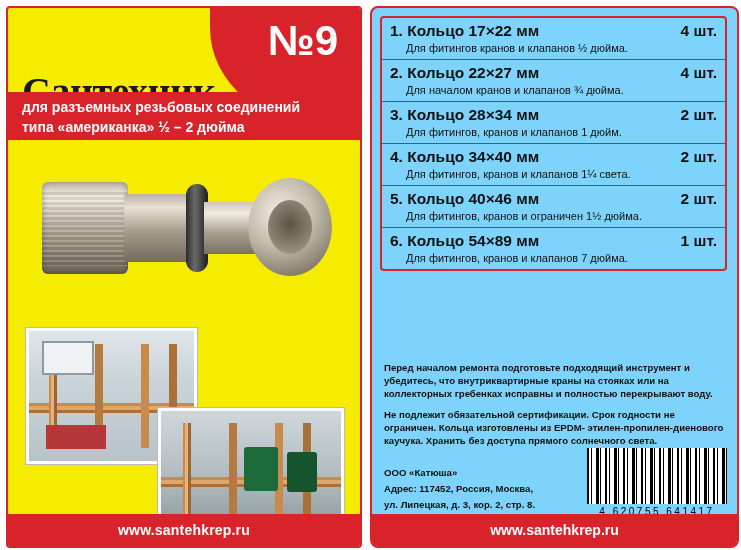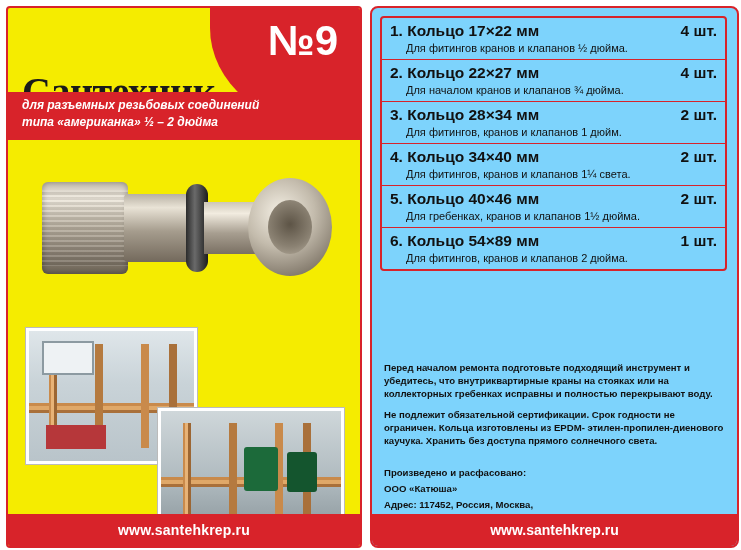--- a/index.html
+++ b/index.html
@@ -22,23 +22,22 @@
   }
   .number{
     position:absolute;right:22px;top:12px;color:#ffffff;font-weight:bold;
     font-size:42px;font-family:"Liberation Sans",sans-serif;line-height:1;
   }
   .sub1{font-size:12.5px;color:#1a1a1a;margin-top:2px;font-weight:normal;text-align:center;}
   .redbar{
     position:absolute;left:0;top:84px;width:352px;height:48px;background:#d8232a;
   }
   .redbar .t{
-    color:#ffffff;font-size:12px;font-weight:bold;line-height:1.45;
+    color:#ffffff;font-size:14px;font-weight:bold;line-height:1.45;
     padding:5px 0 0 14px;
-    font-style:italic;
   }
 
   
   .photo{
     position:absolute;left:28px;top:150px;width:300px;height:140px;
   }
   
   .nutL{
     position:absolute;left:6px;top:24px;width:86px;height:92px;border-radius:6px;
     background:linear-gradient(180deg,#c6bfb2 0%,#efe9dd 18%,#b9b0a0 48%,#8c8274 78%,#6d6457 100%);
@@ -216,44 +215,47 @@
           <span class="rqty">2 шт.</span>
         </div>
         <div class="rdesc">Для  фитингов, кранов и клапанов 1¼ света.</div>
       </div>
 
       <div class="row">
         <div class="rowtop">
           <span class="rname">5. Кольцо 40×46 мм</span>
           <span class="rqty">2 шт.</span>
         </div>
-        <div class="rdesc">Для  гребенках, кранов и клапанов 1½ дюйма.</div>
+        <div class="rdesc">Для  фитингов, кранов и ограничен 1½ дюйма.</div>
       </div>
 
       <div class="row">
         <div class="rowtop">
           <span class="rname">6. Кольцо 54×89 мм</span>
           <span class="rqty">1 шт.</span>
         </div>
-        <div class="rdesc">Для  фитингов, кранов и клапанов 2 дюйма.</div>
+        <div class="rdesc">Для  фитингов, кранов и клапанов 7 дюйма.</div>
       </div>
 
     </div>
 
     <div class="notes">
       <div class="note">Перед началом ремонта подготовьте подходящий инструмент и убедитесь, что внутриквартирные краны на стояках или на коллекторных гребенках исправны и полностью перекрывают воду.</div>
       <div class="note small">Не подлежит обязательной сертификации. Срок годности не ограничен. Кольца изготовлены из EPDM- этилен-пропилен-диенового каучука. Хранить без доступа прямого солнечного света.</div>
     </div>
 
     <div class="producer">
-      <div class="ln">Произведено и расфасовано:</div>
       <div class="ln">ООО «Катюша»</div>
       <div class="ln">Адрес: 117452, Россия, Москва,</div>
       <div class="ln">ул. Липецкая, д. 3, кор. 2, стр. 8.</div>
     </div>
 
+    <div class="barcode">
+      <div class="bars"></div>
+      <div class="bcnum">4  620755  641417</div>
+    </div>
 
     <div class="siteband2">
       <div class="u">www.santehkrep.ru</div>
     </div>
   </div>
 
 </div>
 
 </body></html>

